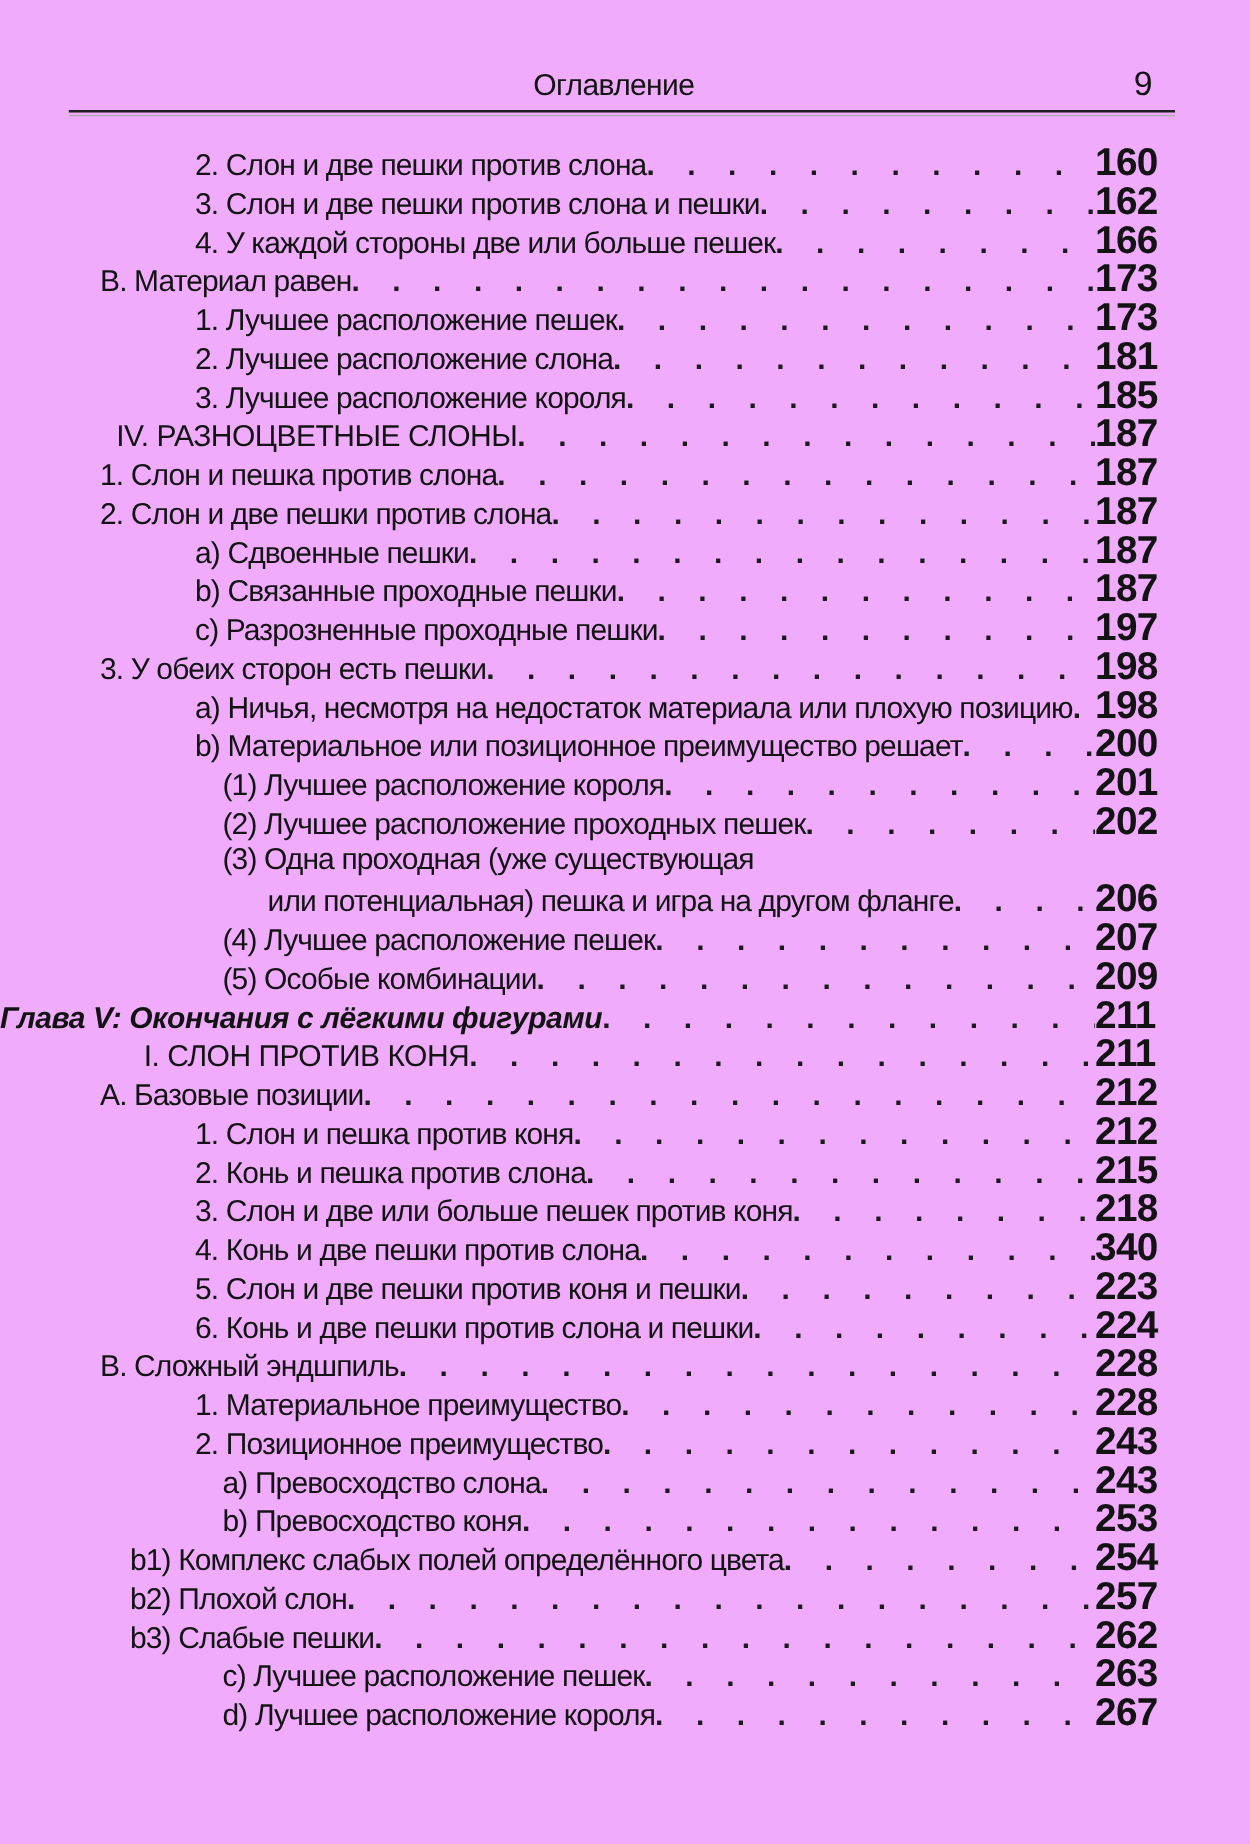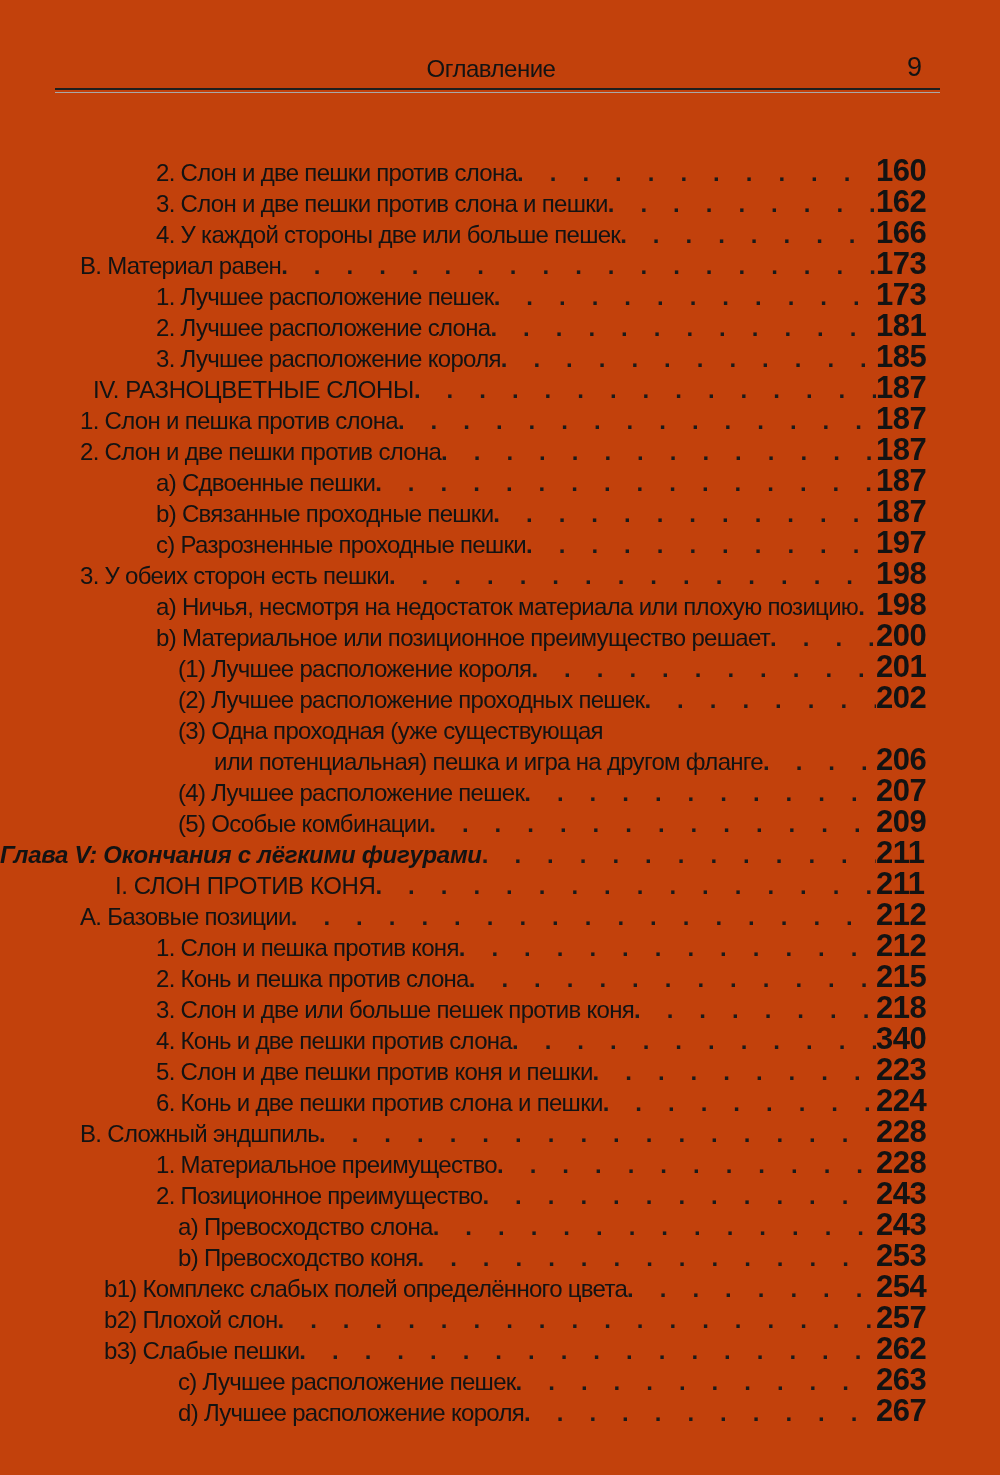--- a/index.html
+++ b/index.html
@@ -1,37 +1,37 @@
 <!DOCTYPE html>
 <html><head>
 <meta charset="utf-8">
 <style>
   html,body{margin:0;padding:0;background:#ffffff;}
   .page{
     position:relative;width:1000px;height:1475px;box-sizing:border-box;
-    background:#c2410c;overflow:hidden;color:#131313;
+    background:#f0abfc;overflow:hidden;color:#131313;
     font-family:"Liberation Sans",sans-serif;
   }
   
   .hdr-row{
     display:grid;grid-template-columns:1fr auto 1fr;align-items:end;
     padding:52px 78px 0 60px;
   }
   .hdr-title{font-size:24px;letter-spacing:-0.5px;grid-column:2;}
   .hdr-page{font-size:27px;text-align:right;grid-column:3;}
   .rule{margin:5px 60px 0 55px;}
   .rule-dark{height:2px;background:#1e1e1e;}
   .rule-light{height:1px;background:#a8a8a8;margin-top:2px;}
   
   .toc{margin-top:21px;}
   .toc-row{
     display:flex;align-items:baseline;height:31px;line-height:31px;
     padding-right:78px;font-size:24px;letter-spacing:-0.7px;
   }
-  .lbl{flex:none;white-space:nowrap;margin-top:43px;}
+  .lbl{flex:none;white-space:nowrap;}
   .leader{
     flex:1 1 0;min-width:0;overflow:hidden;white-space:nowrap;
     text-align:right;letter-spacing:26px;font-weight:bold;color:#1a1a1a;
   }
   .pg{flex:none;width:46px;text-align:right;font-weight:bold;
       font-size:31px;letter-spacing:-0.5px;}
   
   .ind0{}
   .ind1{padding-left:93px}
   .ind2{padding-left:115px}

